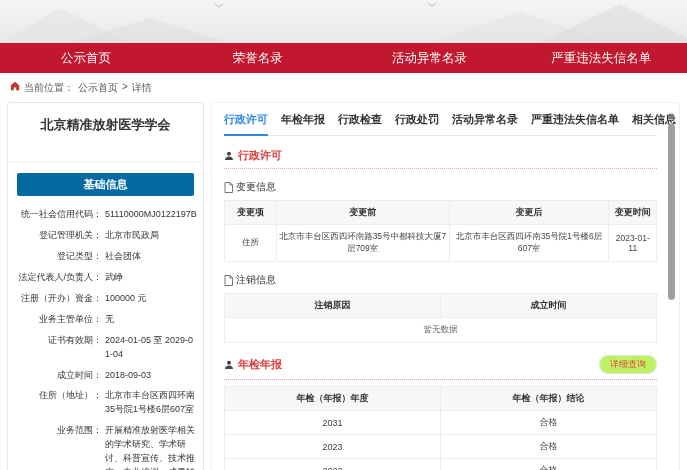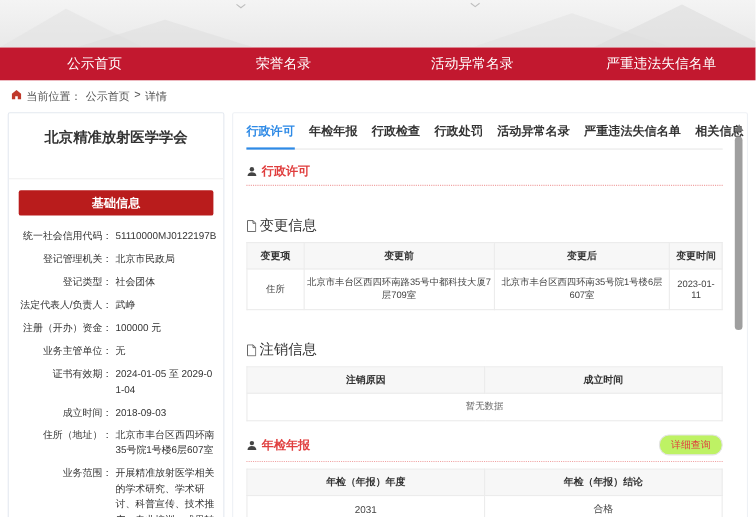--- a/index.html
+++ b/index.html
@@ -21,40 +21,40 @@
   .crumbs { display:flex; align-items:flex-start; gap:4px; padding:8px 0 6px 10px; font-size:10px; color:#555; }
   .crumbs .home-ic { display:inline-flex; }
 
   
   .layout { display:flex; gap:7px; padding:1px 7px 0; align-items:stretch; height:393px; }
 
   
   .side { width:197px; flex-shrink:0; border:1px solid #e4e9f0; background:#fff; border-radius:2px; }
   .org-title { font-size:13px; font-weight:bold; text-align:center; color:#333;
     padding:13px 8px 28px; border-bottom:1px solid #f0f0f0; }
-  .basic-btn { margin:10px 9px 4px; background:#b91c1c; color:#fff; text-align:center;
+  .basic-btn { margin:10px 9px 4px; background:#0369a1; color:#fff; text-align:center;
     font-size:11px; font-weight:bold; padding:4px 4px; border-radius:2px; cursor:pointer; }
   .fields { padding:8px 6px 4px 4px; }
   .field { display:flex; font-size:9px; line-height:1.55; margin-bottom:7px; }
   .f-label { width:90px; text-align:right; flex-shrink:0; color:#333; }
   .f-value { flex:1; margin-left:3px; word-break:break-all; color:#333; }
 
   
   .main { flex:1; border:1px solid #eef1f5; border-radius:2px; position:relative;
     padding:9px 22px 0 12px; background:#fff; overflow:hidden; }
 
   .tabs { display:flex; gap:13px; border-bottom:1px solid #e8e8e8; }
   .tab { font-size:11px; font-weight:bold; color:#333; padding-bottom:7px; cursor:pointer; white-space:nowrap; }
   .tab.active { color:#2e8ae6; border-bottom:2px solid #2e8ae6; margin-bottom:-1px; }
 
   .sec-head { display:flex; align-items:center; gap:4px; margin-top:12px; }
   .sec-title { font-size:11px; font-weight:bold; color:#e03e3e; }
   .dotted { border-bottom:1px dotted #f0a3a3; margin-top:5px; }
 
-  .blk-head { display:flex; align-items:center; gap:3px; margin:27px 0 6px; font-size:13px; color:#333; }
+  .blk-head { display:flex; align-items:center; gap:3px; margin:11px 0 6px; font-size:10px; color:#333; }
 
   table { width:100%; border-collapse:collapse; }
   th { background:#f7f7f7; font-weight:bold; font-size:9px; padding:5px 2px; border:1px solid #ececec; color:#333; }
   td { font-size:8.5px; padding:6px 2px; border:1px solid #ececec; text-align:center; color:#444; }
   .annual td { padding:5px 2px; font-size:9px; }
   .empty-cell { color:#666; padding:6px 16px; }
 
   .detail-btn { margin-left:auto; font-size:9px; color:#e03e3e; background:#bef264;
     border:1px solid #e3e3e3; border-radius:9px; padding:2px 10px; cursor:pointer; }
 

